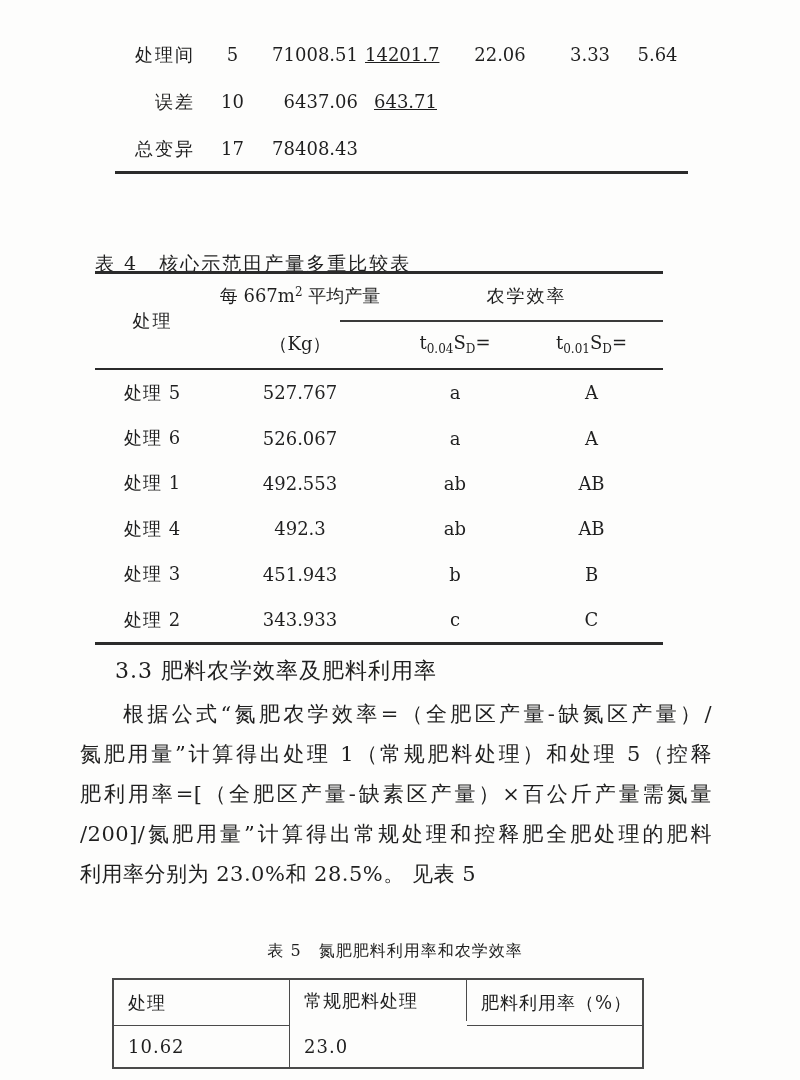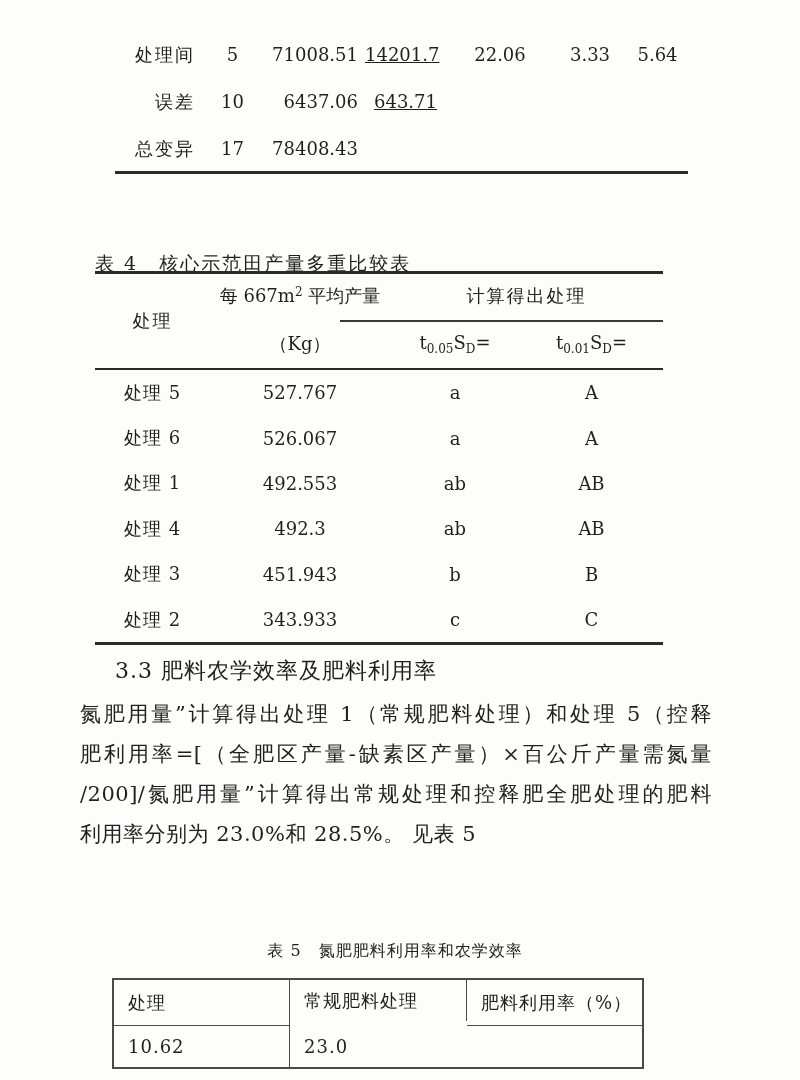--- a/index.html
+++ b/index.html
@@ -106,24 +106,24 @@
   <div class="t4-title">表 4　核心示范田产量多重比较表</div>
 
   <div class="t4">
     <div class="t4-top"></div>
 
     <div class="t4h-treat">处理</div>
 
     <div class="t4h-yield1"><span>每 667m</span><span class="sp">2</span><span> 平均产量</span></div>
     <div class="t4h-yield2">（Kg）</div>
 
-    <div class="t4h-group">计算得出处理</div>
+    <div class="t4h-group">农学效率</div>
     <div class="t4h-subrule"></div>
 
-    <div class="t4h-t05"><span>t</span><span class="sb">0.05</span><span>S</span><span class="sb">D</span><span>=</span></div>
+    <div class="t4h-t05"><span>t</span><span class="sb">0.04</span><span>S</span><span class="sb">D</span><span>=</span></div>
     <div class="t4h-t01"><span>t</span><span class="sb">0.01</span><span>S</span><span class="sb">D</span><span>=</span></div>
 
     <div class="t4-mid"></div>
 
     <div class="t4-body">
       <div class="t4-row">
         <span class="t4c-treat">处理 5</span>
         <span class="t4c-yield">527.767</span>
         <span class="t4c-s05">a</span>
         <span class="t4c-s01">A</span>
@@ -159,20 +159,21 @@
         <span class="t4c-s01">C</span>
       </div>
     </div>
 
     <div class="t4-bottom"></div>
   </div>
 
   <div class="sec-head">3.3 肥料农学效率及肥料利用率</div>
 
   <div class="para">
+    <div class="pline just indent">根据公式“氮肥农学效率=（全肥区产量-缺氮区产量）/</div>
     <div class="pline just">氮肥用量”计算得出处理 1（常规肥料处理）和处理 5（控释</div>
     <div class="pline just">肥利用率=[（全肥区产量-缺素区产量）×百公斤产量需氮量</div>
     <div class="pline just">/200]/氮肥用量”计算得出常规处理和控释肥全肥处理的肥料</div>
     <div class="pline">利用率分别为 23.0%和 28.5%。 见表 5</div>
   </div>
 
   <div class="t5-title">表 5　氮肥肥料利用率和农学效率</div>
 
   <div class="t5">
     <div class="t5-cell t5-head">处理</div>

